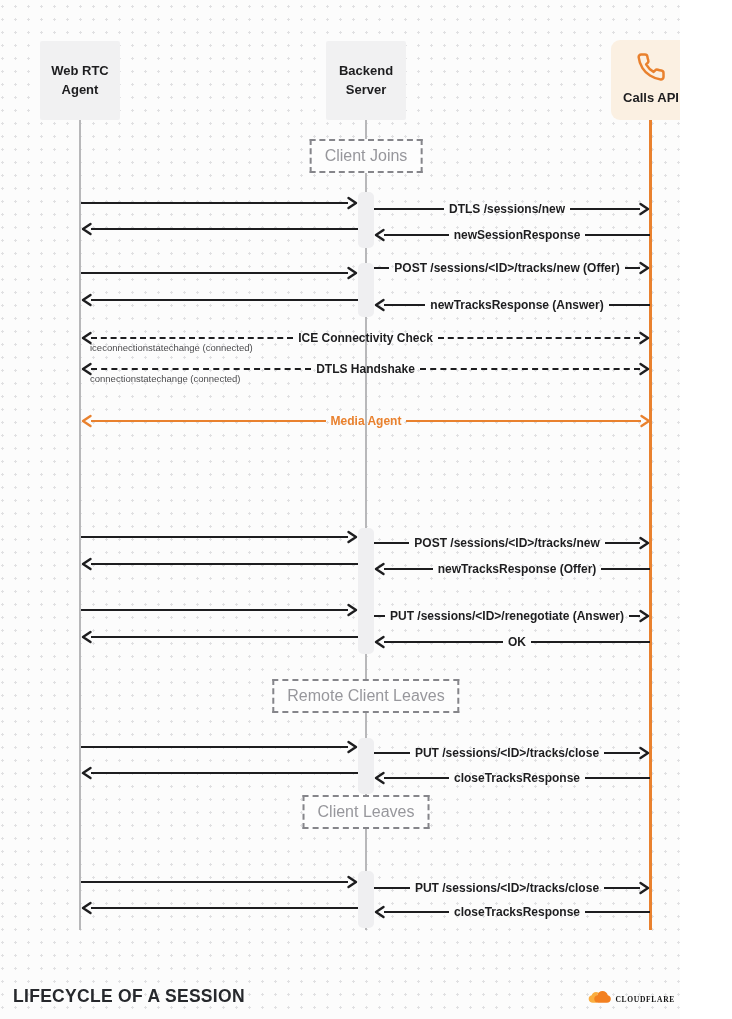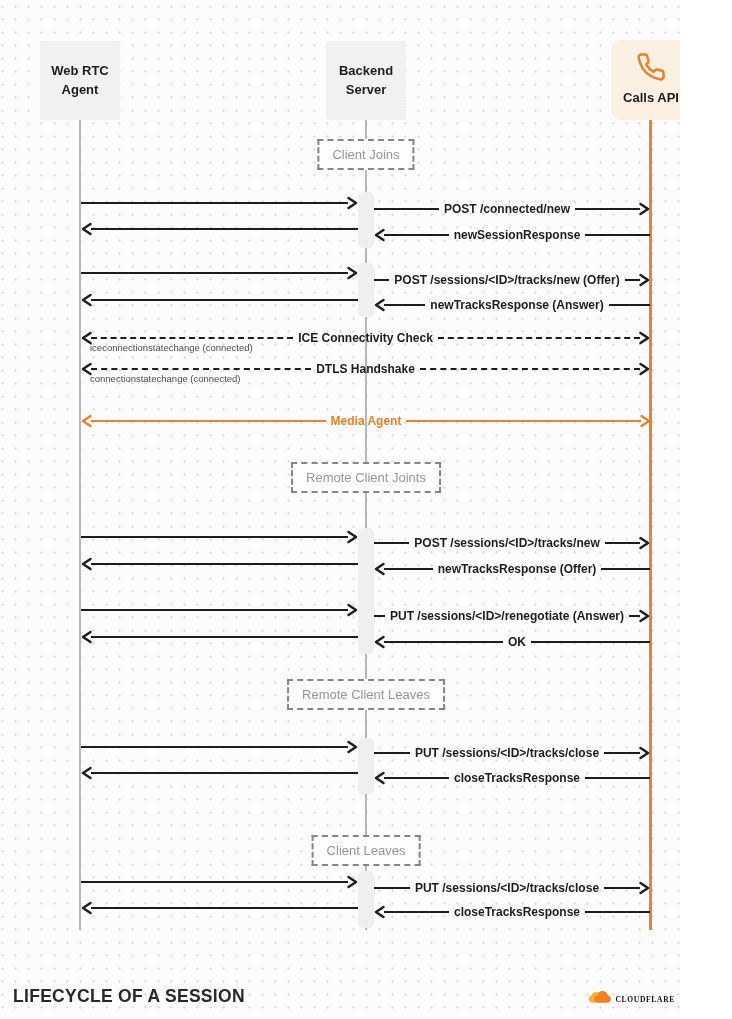--- a/index.html
+++ b/index.html
@@ -30,21 +30,21 @@
 
   
   .lifeline{position:absolute;top:120px;height:810px;width:2px;background:#b8b8ba;}
   .lifeline.orange{width:2.5px;background:#e9812e;}
   .activation{position:absolute;left:358px;width:16px;background:#efeff1;border-radius:5px;}
 
   
   .section-label{
     position:absolute;left:366px;transform:translateX(-50%);
     border:2px dashed #85858a;background:#fdfdfd;color:#97979c;
-    font-size:13px;font-weight:500;padding:6px 13px;white-space:nowrap;
+    font-size:16px;font-weight:500;padding:6px 13px;white-space:nowrap;
   }
 
   
   .msg{position:absolute;height:14px;display:flex;align-items:center;color:#1d1d1f;}
   .msg .seg{flex:1;height:0;border-top:2.4px solid currentColor;}
   .msg.dashed .seg{border-top-style:dashed;}
   .msg .lbl{font-size:12px;font-weight:700;white-space:nowrap;padding:0 5px;color:currentColor;}
   .msg .head{flex:none;display:flex;align-items:center;}
   .msg .head.r{margin-left:-2px;}
   .msg .head.l{margin-right:-2px;}
@@ -86,35 +86,34 @@
   <div class="actor calls" style="left:611px">
     <span class="icon">
       <svg width="30" height="30" viewBox="0 0 24 24">
           <path d="M22 16.92v3a2 2 0 0 1-2.18 2 19.79 19.79 0 0 1-8.63-3.07 19.5 19.5 0 0 1-6-6 19.79 19.79 0 0 1-3.07-8.67A2 2 0 0 1 4.11 2h3a2 2 0 0 1 2 1.72 12.84 12.84 0 0 0 .7 2.81 2 2 0 0 1-.45 2.11L8.09 9.91a16 16 0 0 0 6 6l1.27-1.27a2 2 0 0 1 2.11-.45 12.84 12.84 0 0 0 2.81.7A2 2 0 0 1 22 16.92z" fill="none" stroke="#e9812e" stroke-width="2" stroke-linecap="round" stroke-linejoin="round"></path>
         </svg>
     </span>
     <div class="actor-label">Calls API</div>
   </div>
 
   <div class="section-label" style="top:139px">Client Joins</div>
-  <div class="section-label" style="top:462px">Remote Client Joints</div>
   <div class="section-label" style="top:679px">Remote Client Leaves</div>
-  <div class="section-label" style="top:835px">Client Leaves</div>
+  <div class="section-label" style="top:795px">Client Leaves</div>
 
   <div class="msg" style="left:81px;top:196px;width:277px">
     <span class="seg"></span>
     <span class="head r">
         <svg width="12" height="14" viewBox="0 0 12 14">
           <path d="M2.5 2 L10 7 L2.5 12" fill="none" stroke="currentColor" stroke-width="2.4" stroke-linecap="round" stroke-linejoin="round"></path>
         </svg>
       </span>
   </div>
   <div class="msg" style="left:374px;top:202px;width:276px">
     <span class="seg"></span>
-    <span class="lbl">POST /connected/new</span>
+    <span class="lbl">DTLS /sessions/new</span>
     <span class="seg"></span>
     <span class="head r">
         <svg width="12" height="14" viewBox="0 0 12 14">
           <path d="M2.5 2 L10 7 L2.5 12" fill="none" stroke="currentColor" stroke-width="2.4" stroke-linecap="round" stroke-linejoin="round"></path>
         </svg>
       </span>
   </div>
   <div class="msg" style="left:81px;top:222px;width:277px">
     <span class="head l">
         <svg width="12" height="14" viewBox="0 0 12 14">
@@ -135,21 +134,21 @@
   </div>
 
   <div class="msg" style="left:81px;top:266px;width:277px">
     <span class="seg"></span>
     <span class="head r">
         <svg width="12" height="14" viewBox="0 0 12 14">
           <path d="M2.5 2 L10 7 L2.5 12" fill="none" stroke="currentColor" stroke-width="2.4" stroke-linecap="round" stroke-linejoin="round"></path>
         </svg>
       </span>
   </div>
-  <div class="msg" style="left:374px;top:273px;width:276px">
+  <div class="msg" style="left:374px;top:261px;width:276px">
     <span class="seg"></span>
     <span class="lbl">POST /sessions/&lt;ID&gt;/tracks/new (Offer)</span>
     <span class="seg"></span>
     <span class="head r">
         <svg width="12" height="14" viewBox="0 0 12 14">
           <path d="M2.5 2 L10 7 L2.5 12" fill="none" stroke="currentColor" stroke-width="2.4" stroke-linecap="round" stroke-linejoin="round"></path>
         </svg>
       </span>
   </div>
   <div class="msg" style="left:81px;top:293px;width:277px">

